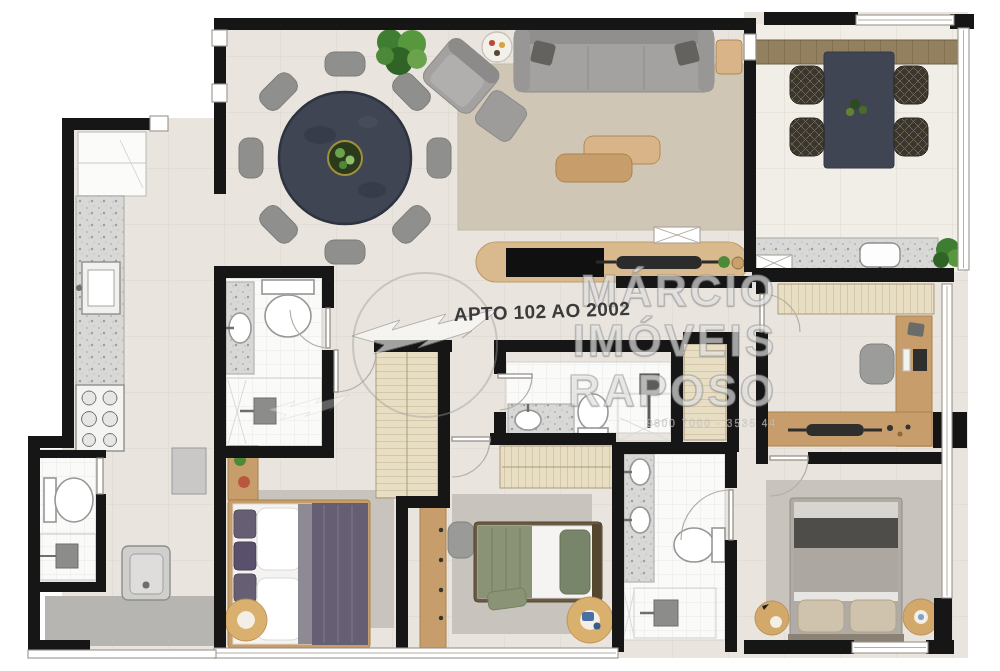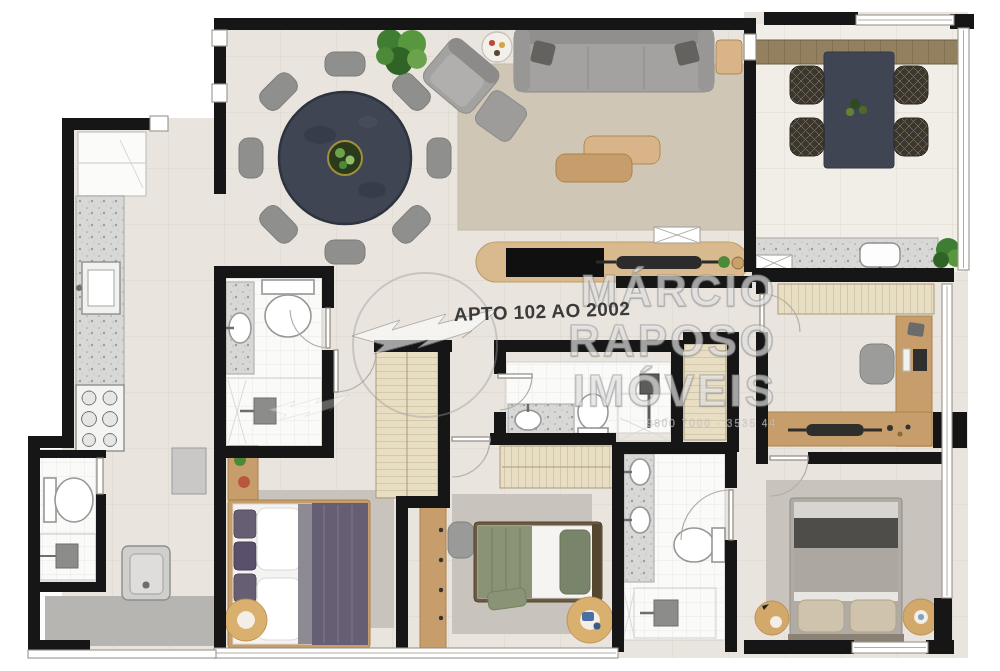--- a/index.html
+++ b/index.html
@@ -467,19 +467,19 @@
 
   <g>
     <circle cx="425" cy="345" r="72" fill="none" stroke="#9a9a9a" stroke-width="2" opacity=".42"></circle>
     <path d="M352 336 L400 320 L392 330 L446 314 L438 324 L500 308 L462 338 L472 331 L418 348 L428 340 L374 354 L384 345 Z" fill="#ffffff" opacity=".6" stroke="#8f8f8f" stroke-width="1"></path>
     <path d="M352 336 L400 320 L392 330 L446 314 L438 324 L500 308 L462 338 L472 331 L418 348 L428 340 L374 354 L384 345 Z" transform="translate(75 225) scale(0.55)" fill="#ffffff" opacity=".32" stroke="#9a9a9a" stroke-width="1"></path>
   </g>
 </svg>
 
 <div class="watermark">
   <div class="wm-line">MÁRCIO</div>
+  <div class="wm-line">IMÓVEIS</div>
   <div class="wm-line">RAPOSO</div>
-  <div class="wm-line">IMÓVEIS</div>
   <div class="wm-sub">9600 7000 · 3535 44</div>
 </div>
 
 <div class="label-apto">APTO 102 AO 2002</div>
 </div>
 
 </body></html>

